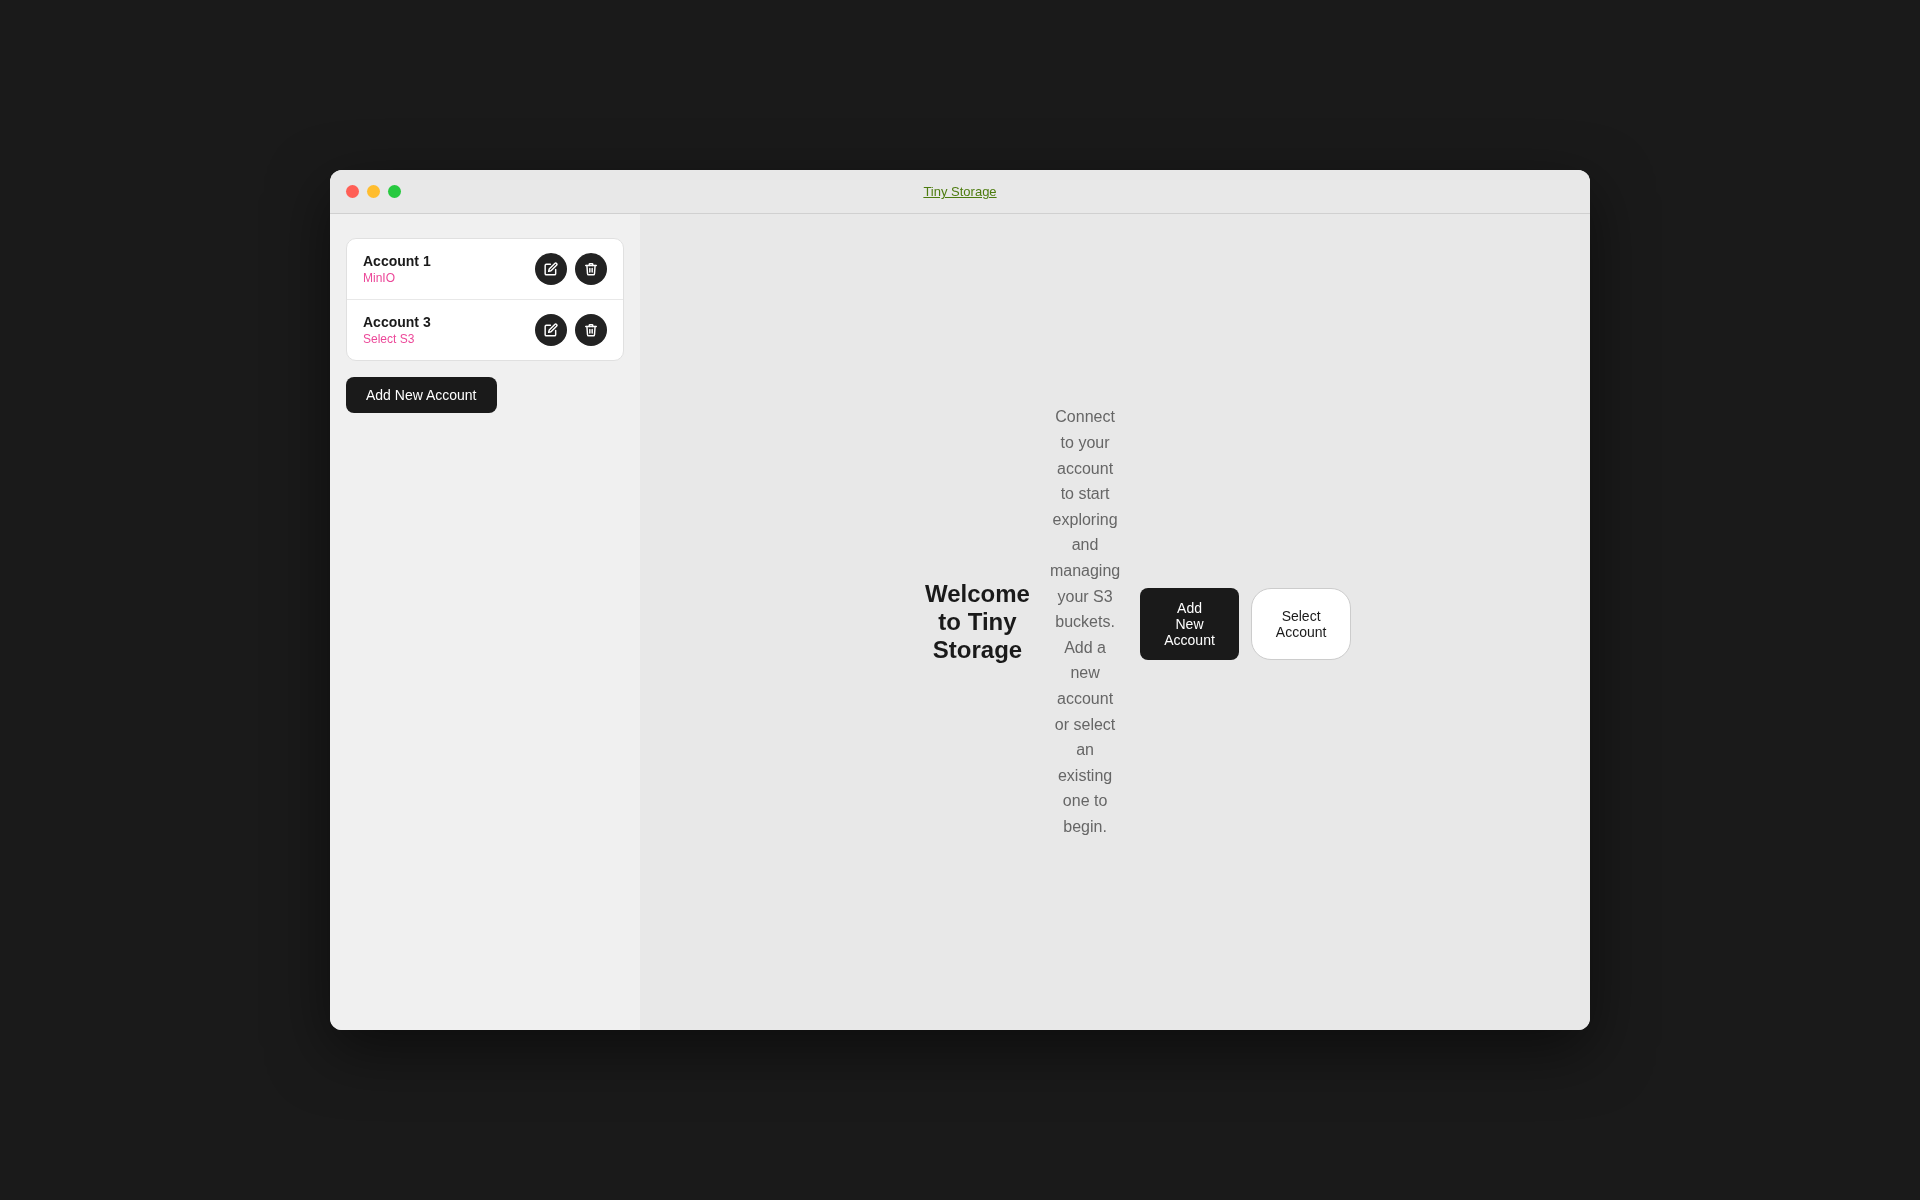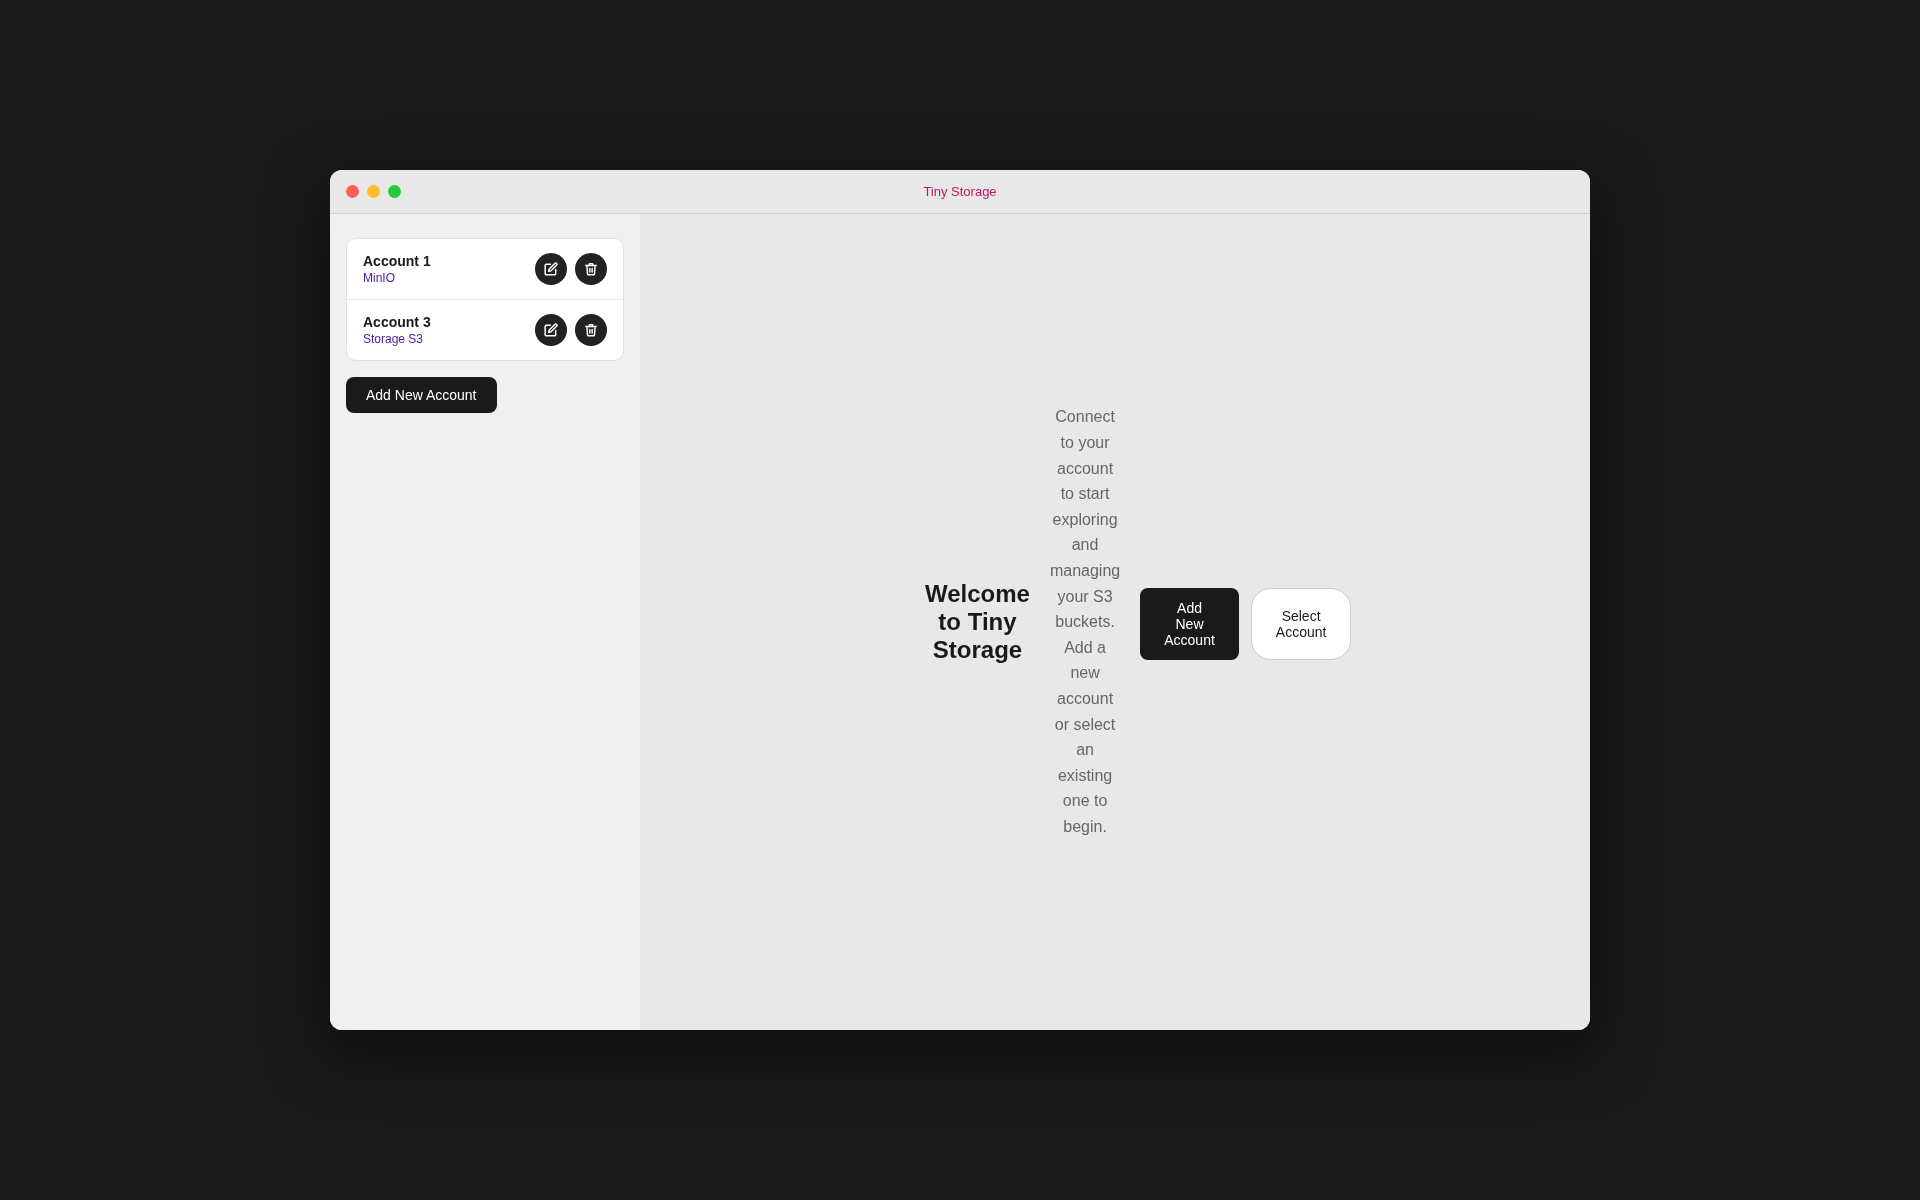--- a/index.html
+++ b/index.html
@@ -50,21 +50,22 @@
     .tl-red { background: #ff5f56; }
     .tl-yellow { background: #ffbd2e; }
     .tl-green { background: #27c93f; }
 
     .titlebar-title {
       position: absolute;
       left: 50%;
       transform: translateX(-50%);
       font-size: 13px;
       font-weight: 500;
-      color: #be185d;
+      color: #4d7c0f;
+      text-decoration: underline;
     }
 
     .window-content {
       display: flex;
       flex: 1;
       overflow: hidden;
     }
 
     
     .sidebar {
@@ -103,21 +104,21 @@
     }
 
     .account-name {
       font-size: 14px;
       font-weight: 600;
       color: #1a1a1a;
     }
 
     .account-type {
       font-size: 12px;
-      color: #4c1d95;
+      color: #ec4899;
     }
 
     .account-actions {
       display: flex;
       gap: 8px;
     }
 
     .icon-btn {
       width: 32px;
       height: 32px;
@@ -245,21 +246,21 @@
                 <path d="M9 6V4a1 1 0 0 1 1-1h4a1 1 0 0 1 1 1v2"></path>
               </svg>
             </button>
           </div>
         </div>
 
 
         <div class="account-item">
           <div class="account-info">
             <span class="account-name">Account 3</span>
-            <span class="account-type">Storage S3</span>
+            <span class="account-type">Select S3</span>
           </div>
           <div class="account-actions">
             <button class="icon-btn" title="Edit">
               <svg width="14" height="14" viewBox="0 0 24 24" fill="none" stroke="currentColor" stroke-width="2.5" stroke-linecap="round" stroke-linejoin="round">
                 <path d="M11 4H4a2 2 0 0 0-2 2v14a2 2 0 0 0 2 2h14a2 2 0 0 0 2-2v-7"></path>
                 <path d="M18.5 2.5a2.121 2.121 0 0 1 3 3L12 15l-4 1 1-4 9.5-9.5z"></path>
               </svg>
             </button>
             <button class="icon-btn" title="Delete">
               <svg width="14" height="14" viewBox="0 0 24 24" fill="none" stroke="currentColor" stroke-width="2.5" stroke-linecap="round" stroke-linejoin="round">

